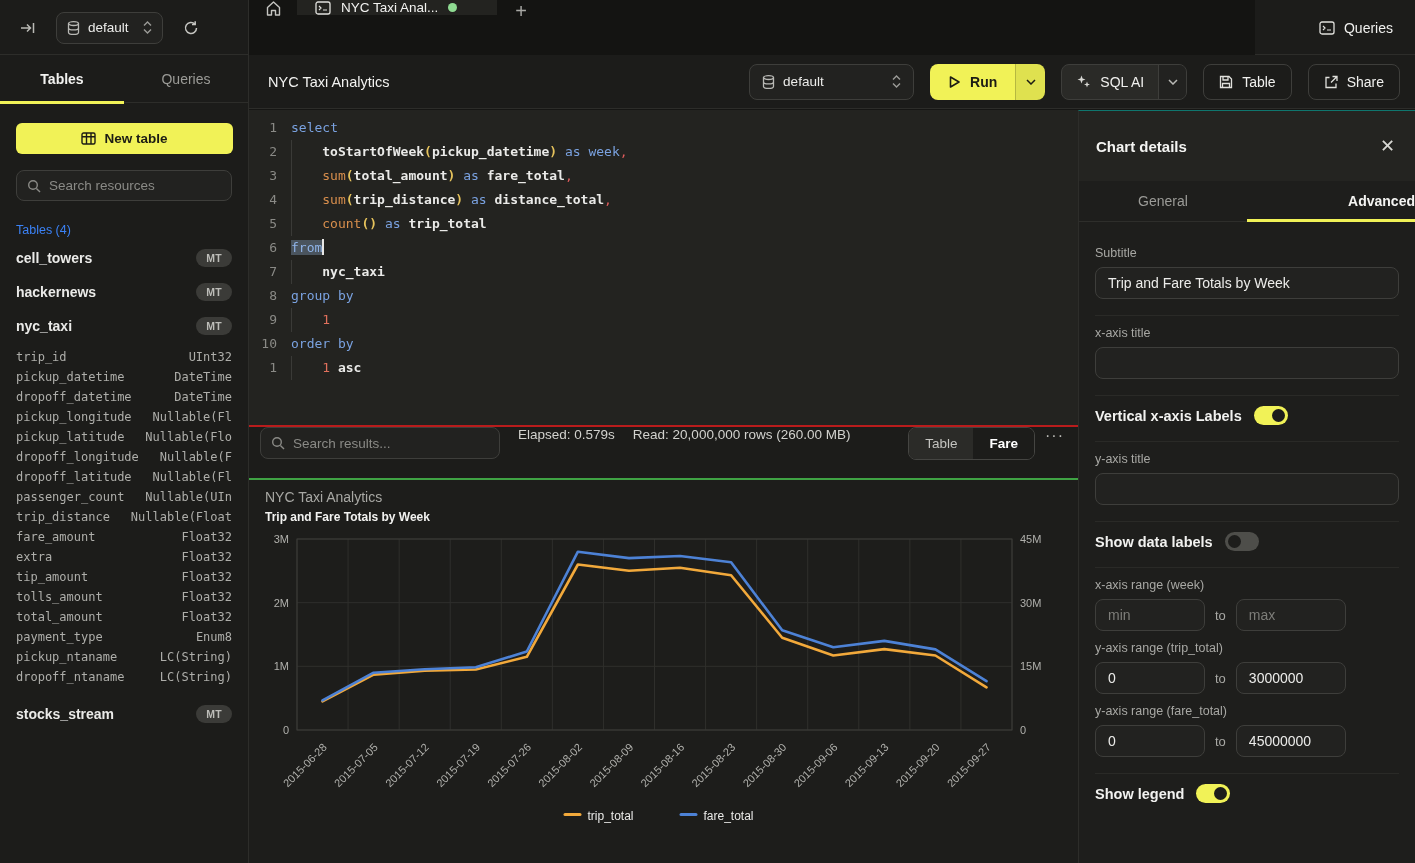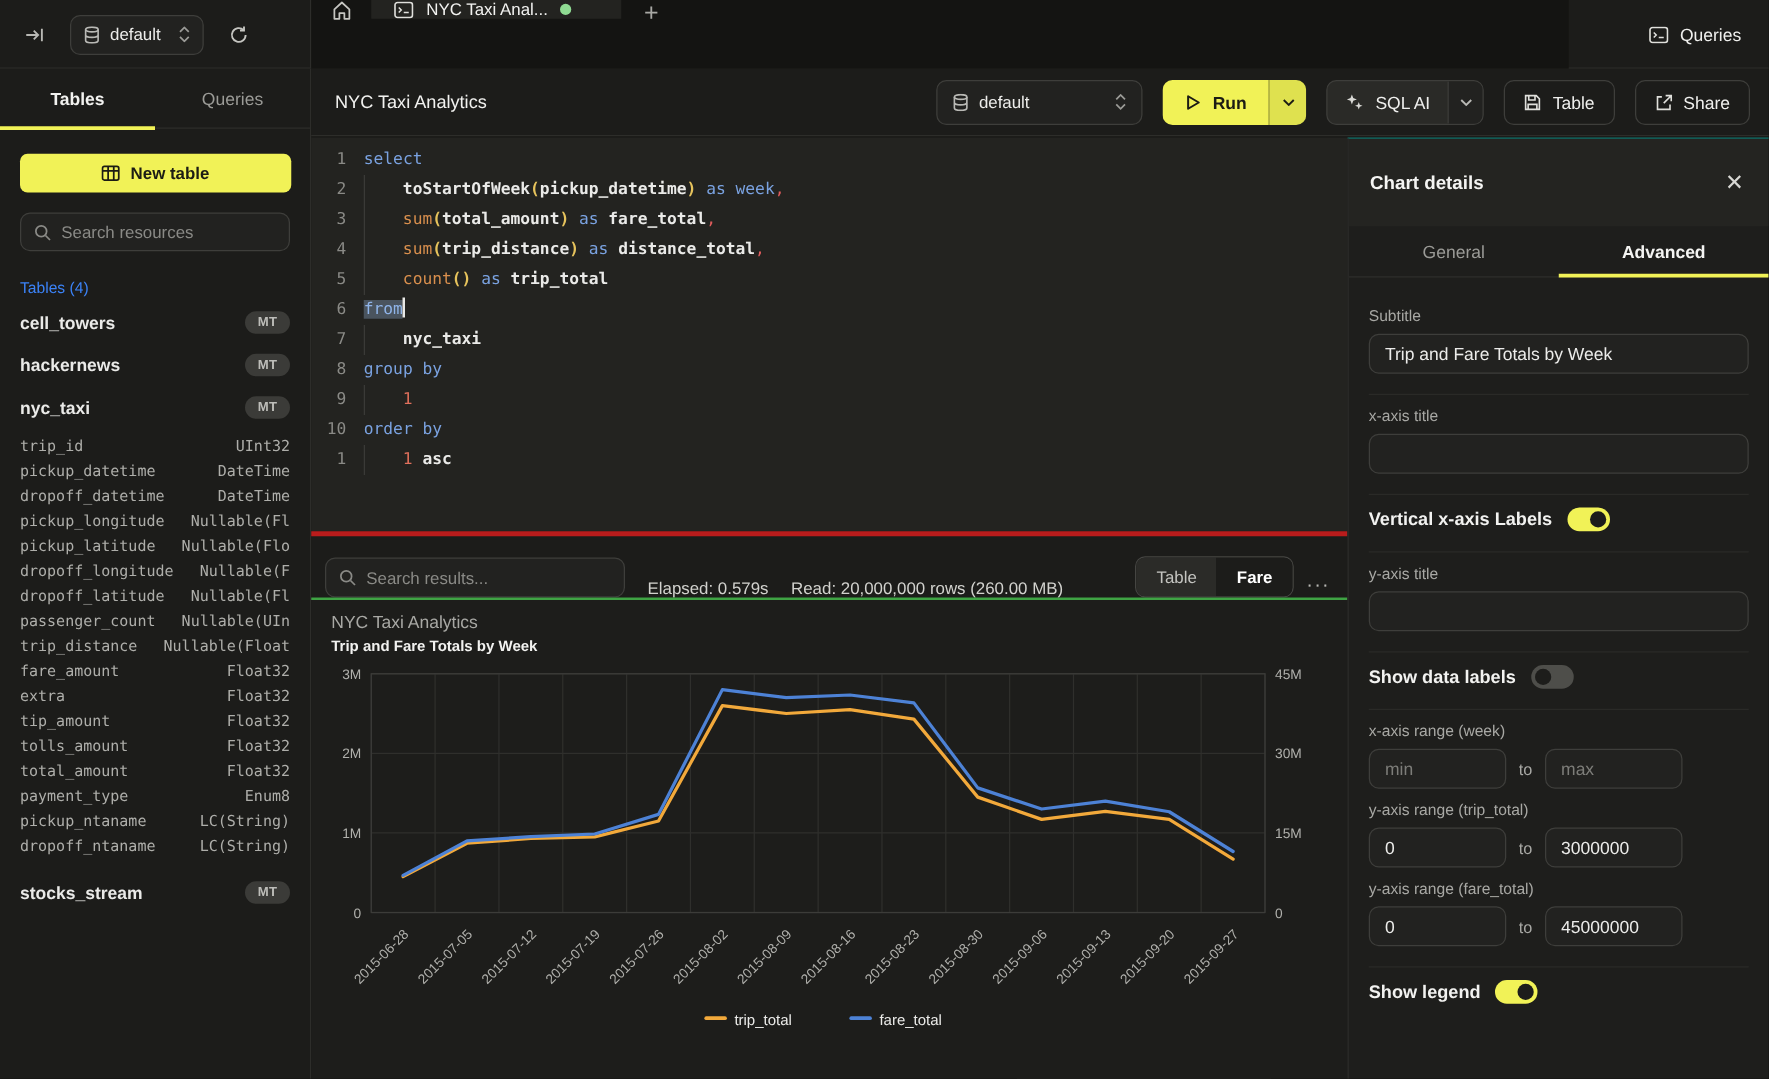--- a/index.html
+++ b/index.html
@@ -64,21 +64,21 @@
   .tk-fn { color:#d98f4d; }
   .tk-id { color:#eaeae8; font-weight:bold; }
   .tk-pr { color:#e6c35c; font-weight:bold; }
   .tk-pu { color:#e05c5c; }
   .tk-nu { color:#e0705c; }
   .tk-pl { color:#d0d0cc; }
   .tk-kwsel { color:#8fb4e8; background:#4a545e; }
   .cursor { display:inline-block; width:1.5px; height:16px; background:#e8e8e6; vertical-align:-3px; }
 
   
-  .results-bar { position:absolute; left:249px; top:425px; width:829px; height:53px; background:#1c1c1a; border-top:4px solid #b91c1c; display:flex; align-items:flex-end; }
+  .results-bar { position:absolute; left:249px; top:425px; width:829px; height:53px; background:#1c1c1a; border-top:2px solid #b91c1c; display:flex; align-items:flex-start; }
   .results-search { margin-left:11px; width:240px; height:32px; display:flex; align-items:center; gap:8px; padding:0 10px; border:1px solid #3e3e3b; border-radius:8px; background:#222220; }
   .results-search input { flex:1; background:transparent; border:none; outline:none; color:#ececea; font-size:13.5px; font-family:inherit; }
   .results-search input::placeholder { color:#8a8a86; }
   .stat { margin-left:18px; font-size:13.5px; color:#d2d2ce; }
   .view-toggle { margin-left:auto; display:flex; height:33px; border:1px solid #454542; border-radius:8px; overflow:hidden; }
   .view-seg { display:flex; align-items:center; justify-content:center; padding:0 16px; font-size:13.5px; color:#c4c4c0; background:#2b2b28; cursor:pointer; }
   .view-seg.active { background:#1c1c1a; color:#ffffff; font-weight:bold; }
   .dots-btn { margin:0 14px 0 10px; color:#b9b9b5; font-size:16px; letter-spacing:1px; cursor:pointer; }
   .green-rule { position:absolute; left:249px; top:478px; width:829px; height:2px; background:#3fa344; }
 
@@ -88,21 +88,21 @@
   .chart-subtitle { position:absolute; left:16px; top:30px; font-size:12px; font-weight:bold; color:#f2f2f0; }
   .chart-svg { position:absolute; left:0; top:0; }
 
   
   .rpanel { position:absolute; left:1078px; top:110px; width:337px; bottom:0; background:#1e1e1c; border-left:1px solid #2d2d2a; border-top:1px solid #0f766e; overflow:hidden; }
   .rpanel-header { height:70px; background:#242421; display:flex; align-items:center; justify-content:space-between; padding:0 20px 0 17px; }
   .rpanel-header .rtitle { font-size:15px; font-weight:bold; color:#f4f4f2; }
   .close-x { color:#d8d8d4; font-size:18px; cursor:pointer; line-height:1; }
   .rtabs { display:flex; height:41px; border-bottom:1px solid #2e2e2b; }
   .rtab { flex:1; display:flex; align-items:center; justify-content:center; font-size:14px; color:#9b9b97; cursor:pointer; position:relative; }
-  .rtab.active { color:#f4f4f2; font-weight:bold; }
+  .rtab.active { color:#f4f4f2; font-weight:bold;justify-content:flex-end; }
   .rtab.active::after { content:""; position:absolute; left:0; right:0; bottom:-1px; height:3px; background:#f1f257; }
   .rbody { padding:14px 16px 0; }
   .flabel { font-size:12.5px; color:#a8a8a4; margin:10px 0 7px; }
   .finput { width:100%; height:32px; background:#222220; border:1px solid #3e3e3b; border-radius:8px; color:#ececea; font-size:14px; padding:0 12px; outline:none; font-family:inherit; }
   .finput::placeholder { color:#7d7d79; }
   .rdivider { height:1px; background:#2a2a27; margin:16px 0 6px; }
   .toggle-row { display:flex; align-items:center; gap:12px; margin:10px 0 4px; }
   .toggle-row .tlabel { font-size:14.5px; font-weight:bold; color:#f2f2f0; }
   .toggle { width:34px; height:19px; border-radius:10px; background:#4e4e4a; position:relative; cursor:pointer; flex:none; }
   .toggle.on { background:#f1f257; }

